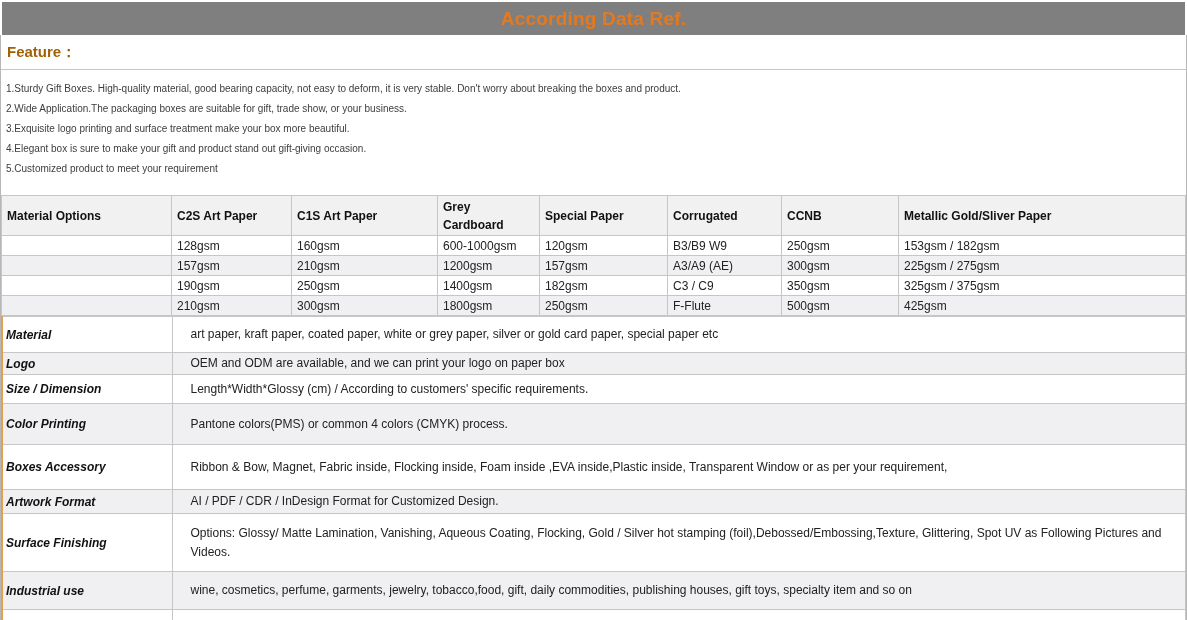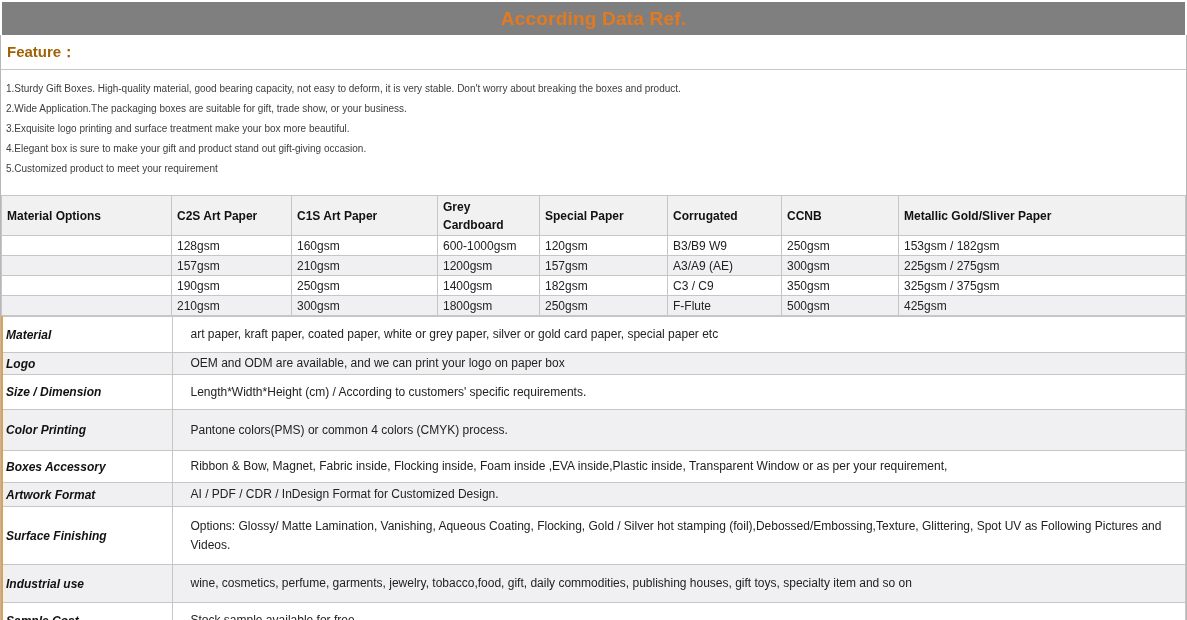--- a/index.html
+++ b/index.html
@@ -98,23 +98,23 @@
     color: #111111;
     border-left: 2px solid #e0a04d;
     padding-left: 3px;
     font-style: italic;
   }
   .spec-table td.spec-value { padding-left: 18px; line-height: 19px; }
   .spec-table tbody tr:nth-child(even) th,
   .spec-table tbody tr:nth-child(even) td { background: #f0f0f2; }
   .spec-table tbody tr:nth-child(1) { height: 36px; }
   .spec-table tbody tr:nth-child(2) { height: 14px; }
-  .spec-table tbody tr:nth-child(3) { height: 35px; }
+  .spec-table tbody tr:nth-child(3) { height: 29px; }
   .spec-table tbody tr:nth-child(4) { height: 41px; }
-  .spec-table tbody tr:nth-child(5) { height: 32px; }
+  .spec-table tbody tr:nth-child(5) { height: 45px; }
   .spec-table tbody tr:nth-child(6) { height: 24px; }
   .spec-table tbody tr:nth-child(7) { height: 58px; margin-top: 32px; }
   .spec-table tbody tr:nth-child(8) { height: 38px; }
   .spec-table tbody tr:nth-child(9) { height: 36px; }
 </style>
 </head>
 <body>
 
 <div class="title-bar">
   <span class="title-text">According Data Ref.</span>
@@ -210,21 +210,21 @@
       <tr>
         <th class="spec-label">Material</th>
         <td class="spec-value">art paper, kraft paper, coated paper, white or grey paper, silver or gold card paper, special paper etc</td>
       </tr>
       <tr>
         <th class="spec-label">Logo</th>
         <td class="spec-value">OEM and ODM are available, and we can print your logo on paper box</td>
       </tr>
       <tr>
         <th class="spec-label">Size / Dimension</th>
-        <td class="spec-value">Length*Width*Height (cm) / According to customers' specific requirements.</td>
+        <td class="spec-value">Length*Width*Glossy (cm) / According to customers' specific requirements.</td>
       </tr>
       <tr>
         <th class="spec-label">Color Printing</th>
         <td class="spec-value">Pantone colors(PMS) or common 4 colors (CMYK) process.</td>
       </tr>
       <tr>
         <th class="spec-label">Boxes Accessory</th>
         <td class="spec-value">Ribbon &amp; Bow, Magnet, Fabric inside, Flocking inside, Foam inside ,EVA inside,Plastic inside, Transparent Window or as per your requirement,</td>
       </tr>
       <tr>

